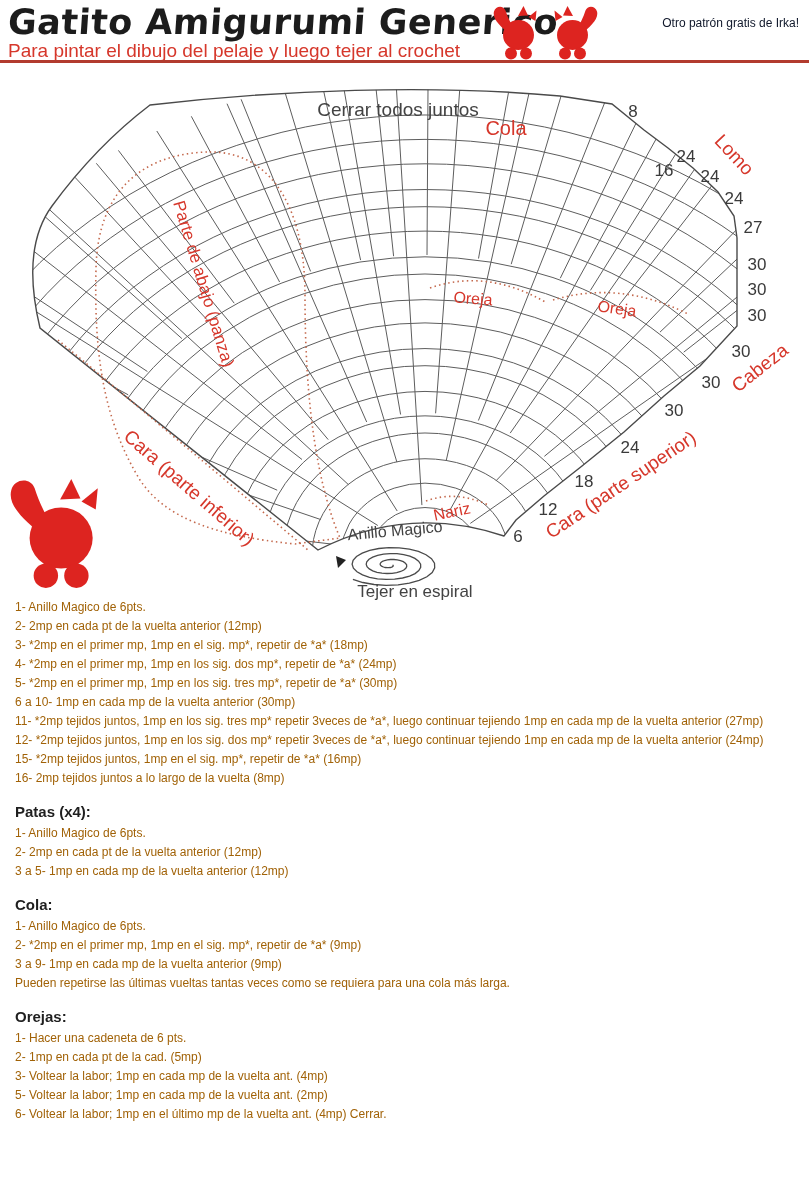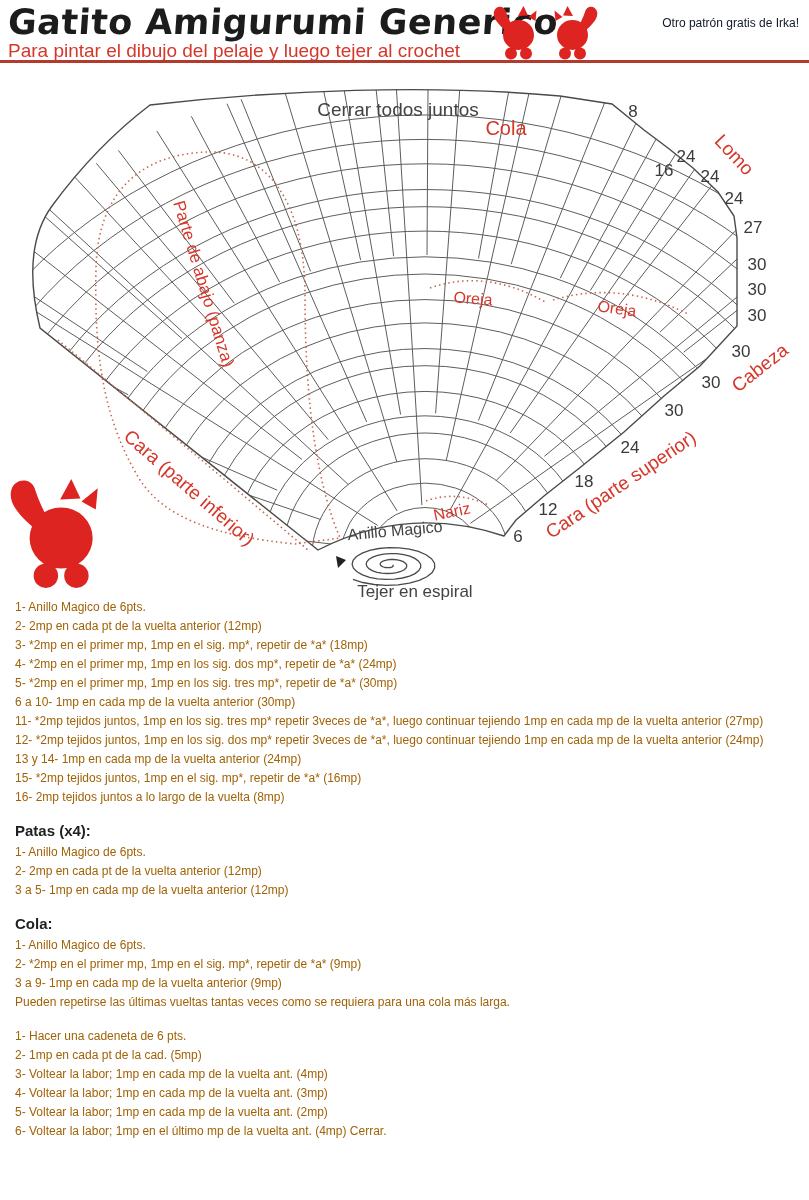--- a/index.html
+++ b/index.html
@@ -198,38 +198,37 @@
 <div class="instructions" id="instructions">
     <div class="section">
       <div class="line">1- Anillo Magico de 6pts.</div>
       <div class="line">2- 2mp en cada pt de la vuelta anterior (12mp)</div>
       <div class="line">3- *2mp en el primer mp, 1mp en el sig. mp*, repetir de *a* (18mp)</div>
       <div class="line">4- *2mp en el primer mp, 1mp en los sig. dos mp*, repetir de *a* (24mp)</div>
       <div class="line">5- *2mp en el primer mp, 1mp en los sig. tres mp*, repetir de *a* (30mp)</div>
       <div class="line">6 a 10- 1mp en cada mp de la vuelta anterior (30mp)</div>
       <div class="line">11- *2mp tejidos juntos, 1mp en los sig. tres mp* repetir 3veces de *a*, luego continuar tejiendo 1mp en cada mp de la vuelta anterior (27mp)</div>
       <div class="line">12- *2mp tejidos juntos, 1mp en los sig. dos mp* repetir 3veces de *a*, luego continuar tejiendo 1mp en cada mp de la vuelta anterior (24mp)</div>
-      <div class="line">13 y 14- 1mp en cada mp de la vuelta anterior (24mp)</div>
       <div class="line">15- *2mp tejidos juntos, 1mp en el sig. mp*, repetir de *a* (16mp)</div>
       <div class="line">16- 2mp tejidos juntos a lo largo de la vuelta (8mp)</div>
     </div>
     <div class="section">
       <h3>Patas (x4):</h3>
       <div class="line">1- Anillo Magico de 6pts.</div>
       <div class="line">2- 2mp en cada pt de la vuelta anterior (12mp)</div>
       <div class="line">3 a 5- 1mp en cada mp de la vuelta anterior (12mp)</div>
     </div>
     <div class="section">
       <h3>Cola:</h3>
       <div class="line">1- Anillo Magico de 6pts.</div>
       <div class="line">2- *2mp en el primer mp, 1mp en el sig. mp*, repetir de *a* (9mp)</div>
       <div class="line">3 a 9- 1mp en cada mp de la vuelta anterior (9mp)</div>
       <div class="line">Pueden repetirse las últimas vueltas tantas veces como se requiera para una cola más larga.</div>
     </div>
     <div class="section">
+      <h3>Orejas:</h3>
       <div class="line">1- Hacer una cadeneta de 6 pts.</div>
       <div class="line">2- 1mp en cada pt de la cad. (5mp)</div>
       <div class="line">3- Voltear la labor; 1mp en cada mp de la vuelta ant. (4mp)</div>
-      <div class="line">4- Voltear la labor; 1mp en cada mp de la vuelta ant. (3mp)</div>
       <div class="line">5- Voltear la labor; 1mp en cada mp de la vuelta ant. (2mp)</div>
       <div class="line">6- Voltear la labor; 1mp en el último mp de la vuelta ant. (4mp) Cerrar.</div>
     </div>
   </div>
 
 </body></html>

